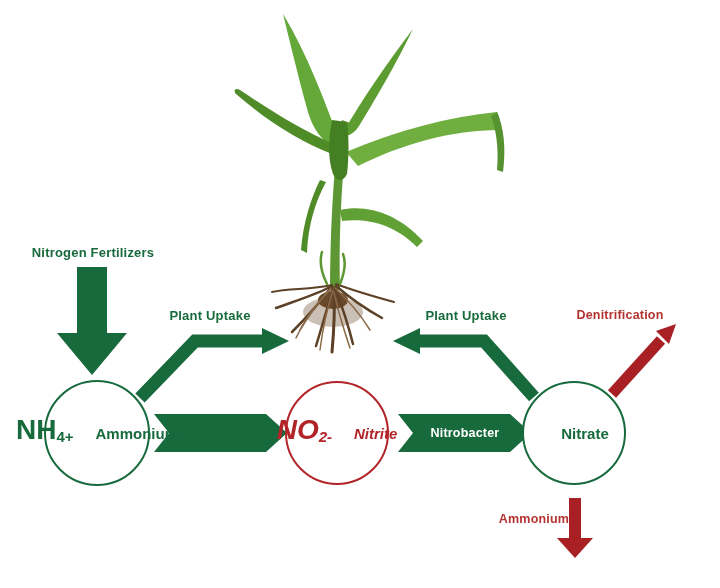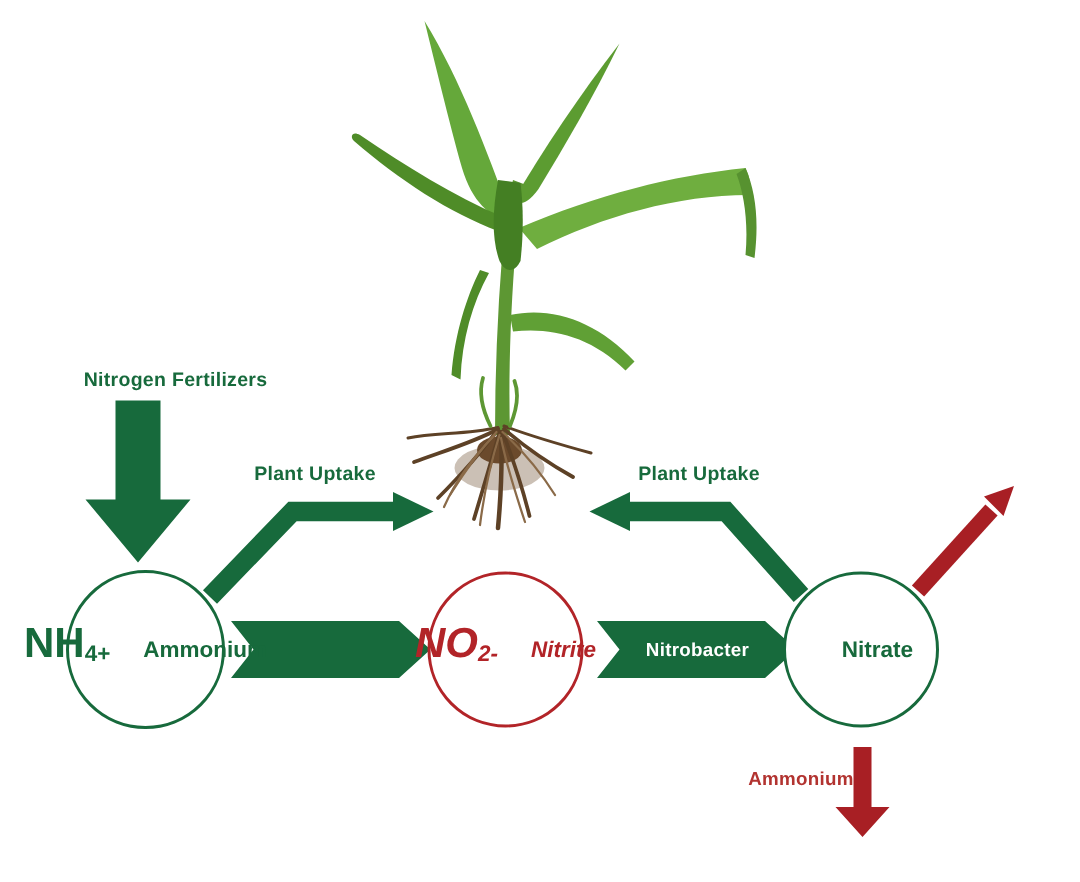--- a/index.html
+++ b/index.html
@@ -113,26 +113,27 @@
     </g>
 
     <g>
       <polygon class="fill-green" points="154,414 266,414 287,433 266,452 154,452 169,433"></polygon>
     </g>
     <g>
       <polygon class="fill-green" points="398,414 510,414 531,433 510,452 398,452 413,433"></polygon>
     </g>
   </svg>
 
-  <div class="lbl" style="left:32px;top:245px;width:170px;">Nitrogen Fertilizers</div>
+  <div class="lbl" style="left:8px;top:245px;width:170px;">Nitrogen Fertilizers</div>
 
   <div class="lbl" style="left:150px;top:308px;width:120px;">Plant Uptake</div>
 
   <div class="lbl" style="left:406px;top:308px;width:120px;">Plant Uptake</div>
 
+  <div class="lbl red" style="left:555px;top:308px;width:130px;">Denitrification</div>
 
   <div class="lbl red" style="left:484px;top:512px;width:100px;">Ammonium</div>
 
 
   <div class="banner-text" style="left:396px;top:426px;width:138px;">Nitrobacter</div>
 
   <div class="node green" style="left:44px;top:380px;width:106px;height:106px;">
     <span class="formula"><span>NH</span><sub>4+</sub></span>
     <span class="chem-name">Ammonium</span>
   </div>

